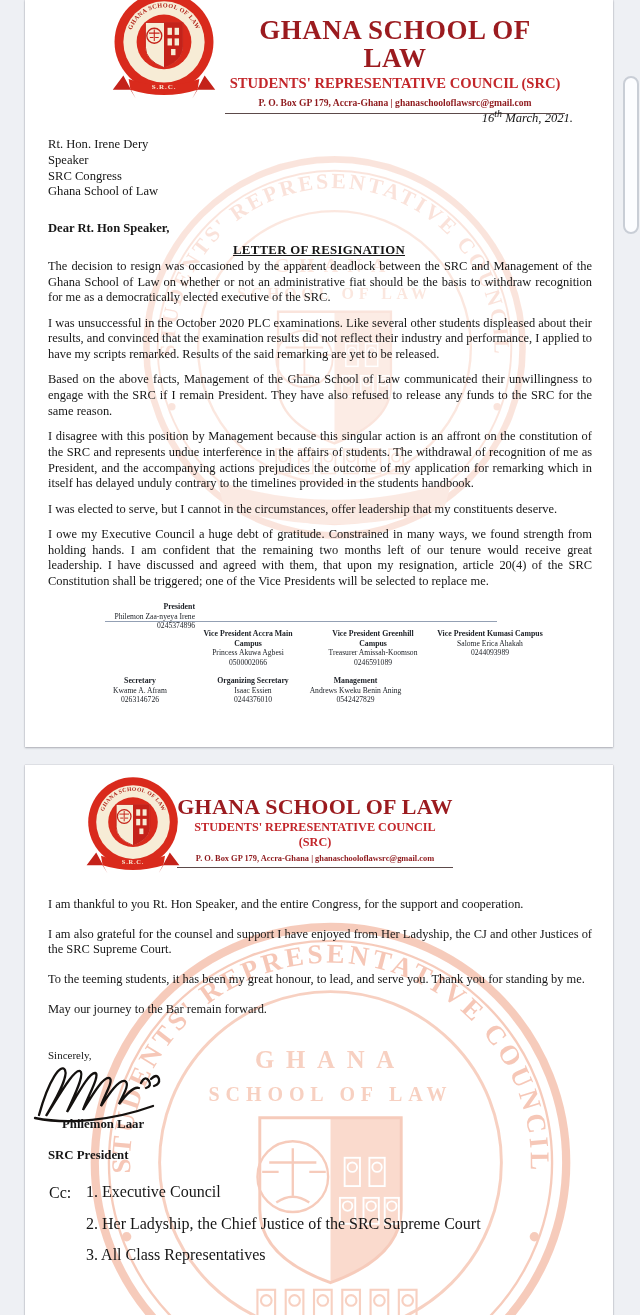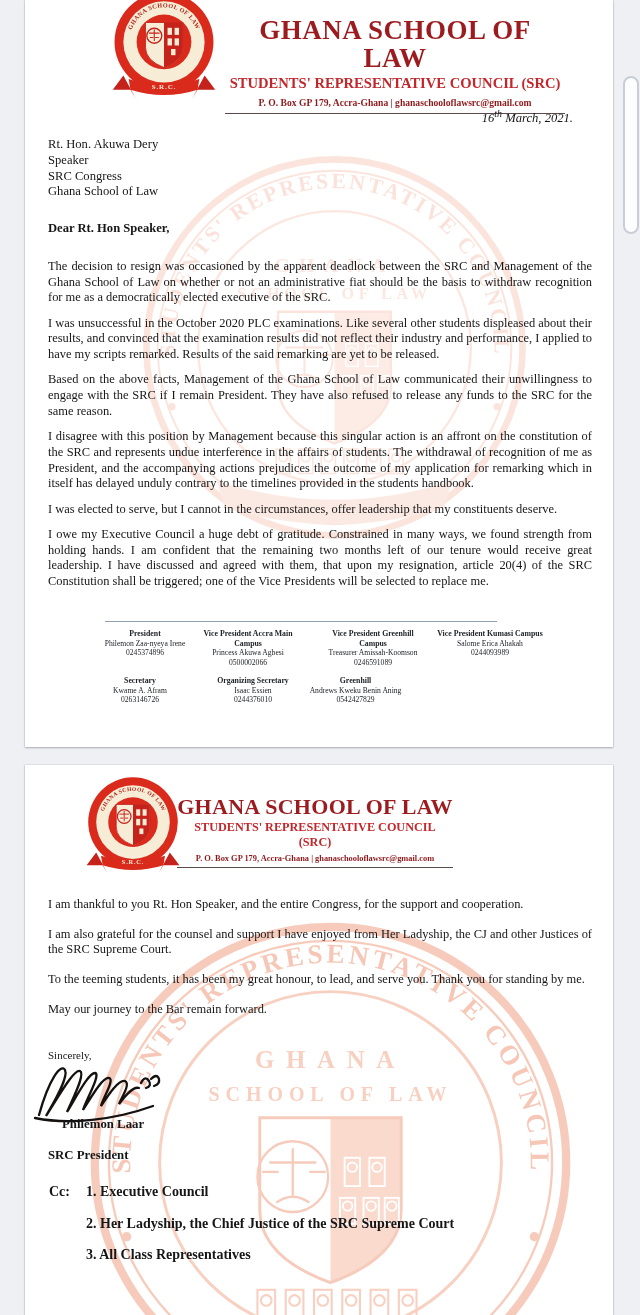--- a/index.html
+++ b/index.html
@@ -51,35 +51,35 @@
   #body1 { top:259px; }
   #body2 { top:132px; }
   .body-col p { margin:0 0 9.6px 0; }
   #body2 p   { margin:0 0 14px 0; }
 
   #divider { position:absolute; left:80px; top:621px; width:392px; border-top:1.6px solid #93a0b4; }
 
   .exec { position:absolute; text-align:center; font-size:7.6px; line-height:9.6px; color:#20242a; }
   .exec .et { font-weight:bold; font-size:7.8px; }
   
-  #ex-a { left:70px;  top:629px; width:100px; }
+  #ex-a { left:70px;  top:602px; width:100px;text-align:right; }
   #ex-b { left:168px; top:629px; width:110px; }
   #ex-c { left:293px; top:629px; width:110px; }
   #ex-d { left:410px; top:629px; width:110px; }
   
   #ex-e { left:60px;  top:676px; width:110px; }
   #ex-f { left:178px; top:676px; width:100px; }
   #ex-g { left:268px; top:676px; width:125px; }
 
   
   #closing  { position:absolute; left:23px; top:284px; font-size:11px; }
   #sig      { position:absolute; left:4px;  top:292px; width:140px; height:70px; }
   #sig-name { position:absolute; left:37px; top:352px; font-weight:bold; font-size:12.8px; }
   #sig-role { position:absolute; left:23px; top:383px; font-weight:bold; font-size:12.8px; }
-  #cc       { position:absolute; left:24px; top:419px; font-weight:bold; font-size:14px; display:flex; }
+  #cc       { position:absolute; left:24px; top:419px; font-weight:normal; font-size:16px; display:flex; }
   #cc .cc-label { width:37px; }
   #cc .cc-items div { margin-bottom:15.5px; line-height:16px; }
 
   
   #scroll-thumb {
     position:absolute; right:1px; top:76px; width:16px; height:158px;
     border-radius:9px; background:#fcfdff; border:2px solid #c9ced6; box-sizing:border-box;
   }
   .hidden-defs { position:absolute; width:0; height:0; overflow:hidden; }
 </style>
@@ -173,27 +173,28 @@
 
   <div class="lh" id="lh1">
     <div class="t1">GHANA SCHOOL OF LAW</div>
     <div class="t2">STUDENTS' REPRESENTATIVE COUNCIL (SRC)</div>
     <div class="t3">P. O. Box GP 179, Accra-Ghana   |   ghanaschooloflawsrc@gmail.com</div>
   </div>
 
   <div id="date"><span>16</span><sup>th</sup><span> March, 2021.</span></div>
 
   <div id="recipient">
-    <div>Rt. Hon. Akuwa Dery</div>
+    <div>Rt. Hon. Irene Dery</div>
     <div>Speaker</div>
     <div>SRC Congress</div>
     <div>Ghana School of Law</div>
   </div>
 
   <div id="salutation">Dear Rt. Hon Speaker,</div>
+  <div id="subject">LETTER OF RESIGNATION</div>
 
   <div class="body-col" id="body1">
     <p>The decision to resign was occasioned by the apparent deadlock between the SRC and Management of the Ghana School of Law on whether or not an administrative fiat should be the basis to withdraw recognition for me as a democratically elected executive of the SRC.</p>
     <p>I was unsuccessful in the October 2020 PLC examinations. Like several other students displeased about their results, and convinced that the examination results did not reflect their industry and performance, I applied to have my scripts remarked. Results of the said remarking are yet to be released.</p>
     <p>Based on the above facts, Management of the Ghana School of Law communicated their unwillingness to engage with the SRC if I remain President. They have also refused to release any funds to the SRC for the same reason.</p>
     <p>I disagree with this position by Management because this singular action is an affront on the constitution of the SRC and represents undue interference in the affairs of students. The withdrawal of recognition of me as President, and the accompanying actions prejudices the outcome of my application for remarking which in itself has delayed unduly contrary to the timelines provided in the students handbook.</p>
     <p>I was elected to serve, but I cannot in the circumstances, offer leadership that my constituents deserve.</p>
     <p>I owe my Executive Council a huge debt of gratitude. Constrained in many ways, we found strength from holding hands. I am confident that the remaining two months left of our tenure would receive great leadership. I have discussed and agreed with them, that upon my resignation, article 20(4) of the SRC Constitution shall be triggered; one of the Vice Presidents will be selected to replace me.</p>
   </div>
 
@@ -223,21 +224,21 @@
     <div class="et">Secretary</div>
     <div>Kwame A. Afram</div>
     <div>0263146726</div>
   </div>
   <div class="exec" id="ex-f">
     <div class="et">Organizing Secretary</div>
     <div>Isaac Essien</div>
     <div>0244376010</div>
   </div>
   <div class="exec" id="ex-g">
-    <div class="et">Greenhill</div>
+    <div class="et">Management</div>
     <div>Andrews Kweku Benin Aning</div>
     <div>0542427829</div>
   </div>
 </div>
 
 <div class="page" id="page2">
   <svg id="wm2" class="wm" viewBox="0 0 420 420">
     <use href="#wm-seal"></use>
   </svg>
 

